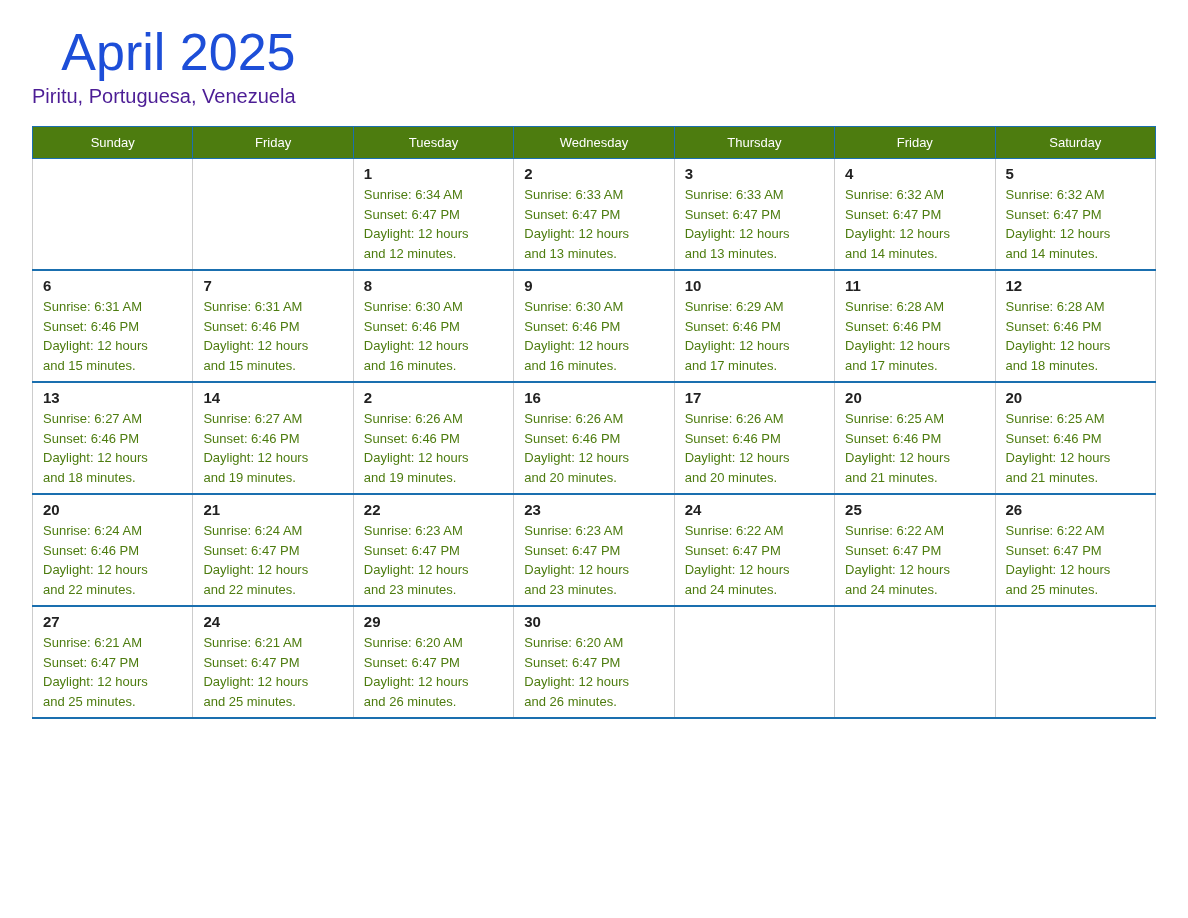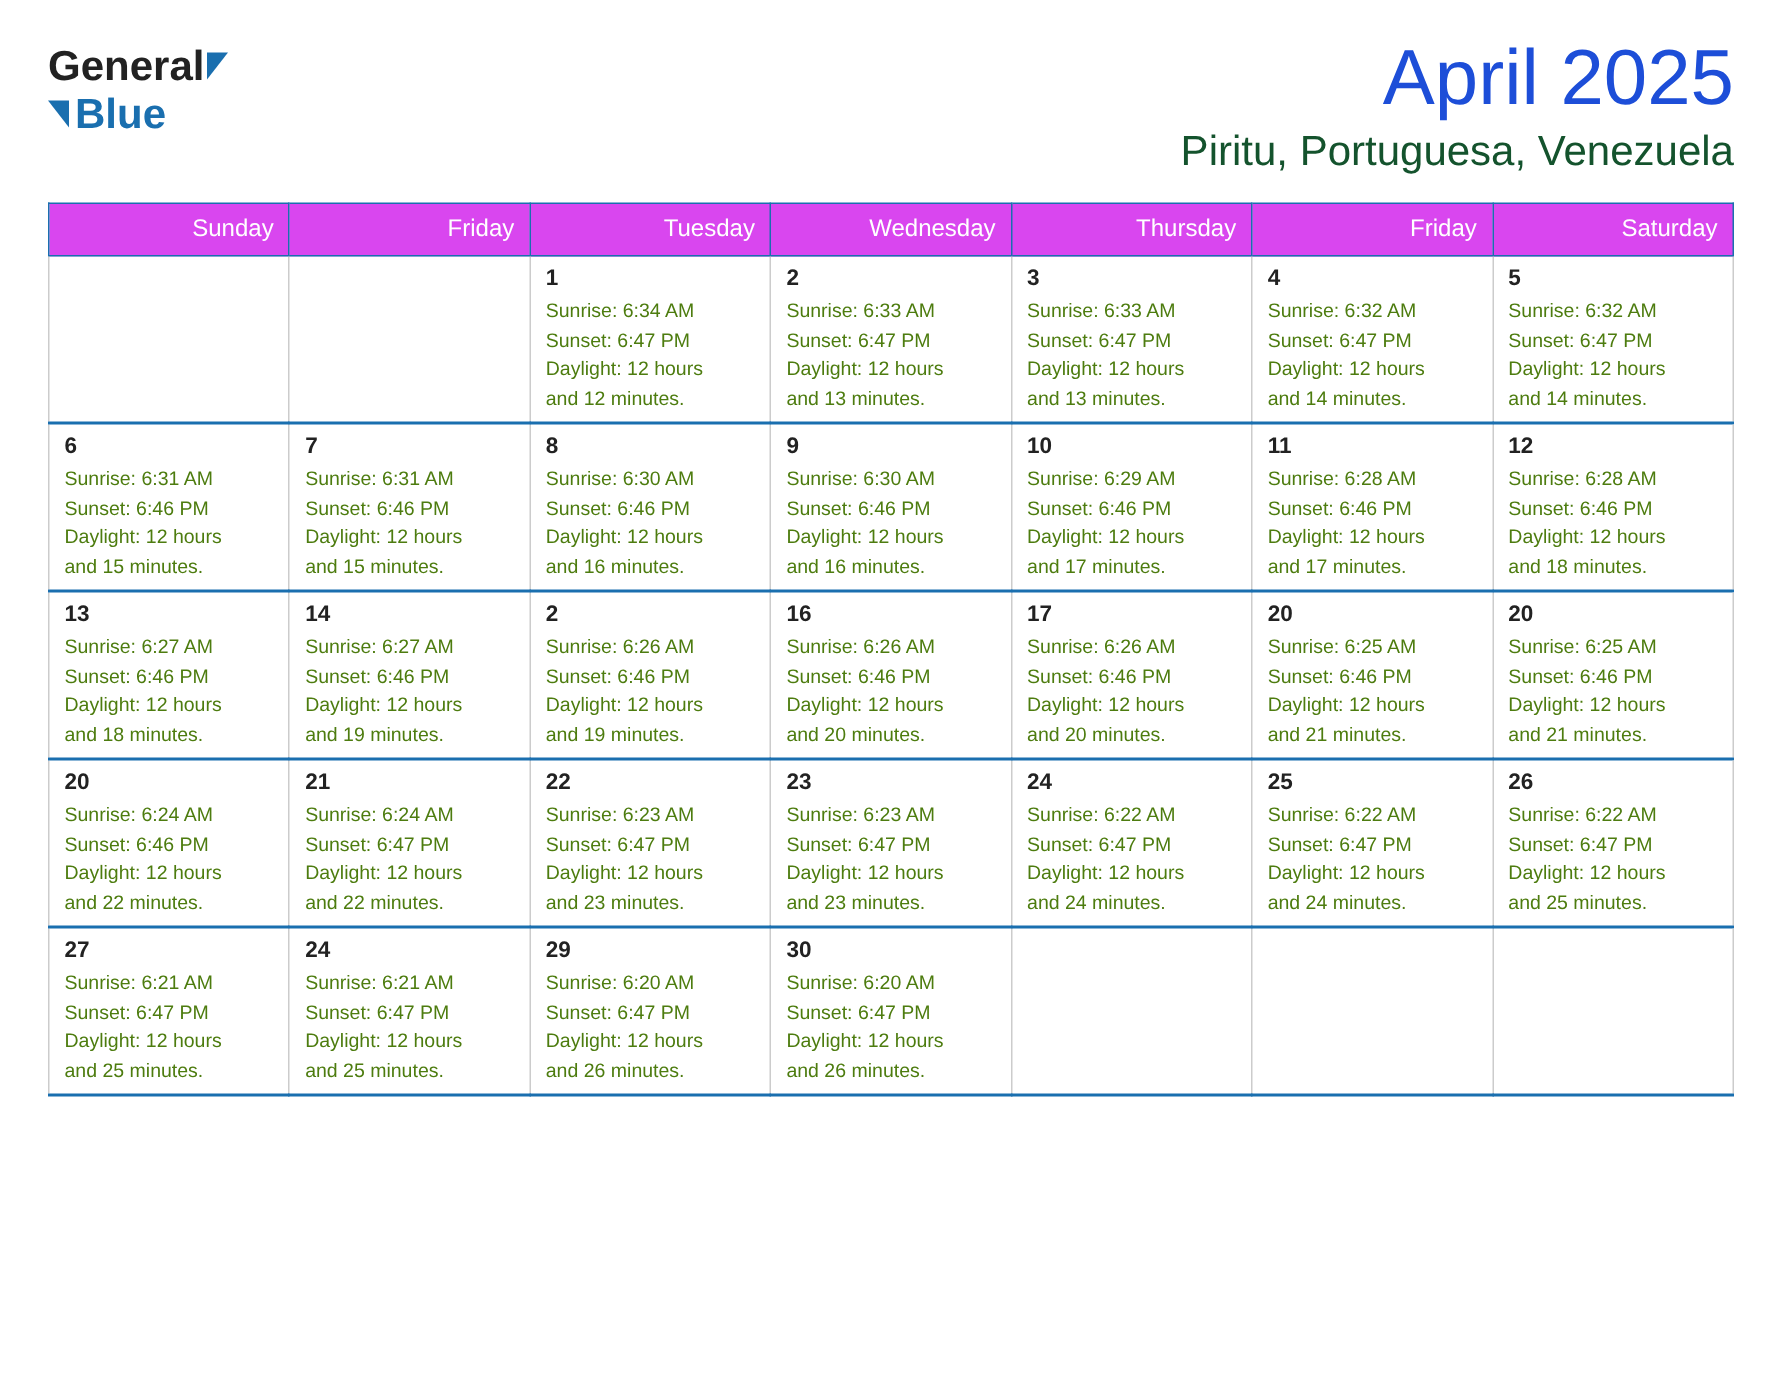--- a/index.html
+++ b/index.html
@@ -23,37 +23,37 @@
       align-items: flex-start;
     }
     .title-block { text-align: right; }
     .page-title {
       font-size: 52px;
       font-weight: normal;
       color: #1d4ed8;
       line-height: 1.1;
     }
     .subtitle {
-      font-size: 28px;
-      color: #14532d;
+      font-size: 20px;
+      color: #4c1d95;
       margin-top: 4px;
       text-align: right;
     }
     table {
       width: 100%;
       border-collapse: collapse;
       table-layout: fixed;
     }
     thead tr th {
-      background-color: #d946ef;
+      background-color: #4d7c0f;
       color: #fff;
-      font-size: 16px;
+      font-size: 13px;
       font-weight: normal;
       padding: 8px 10px;
-      text-align: right;
+      text-align: center;
       border: 1px solid #1a6faf;
     }
     tbody tr td {
       border: 1px solid #ccc;
       vertical-align: top;
       padding: 6px 10px;
       font-size: 13.5px;
       color: #222;
       min-height: 80px;
       height: 110px;
@@ -72,30 +72,20 @@
       font-size: 13px;
       color: #4d7c0f;
       line-height: 1.5;
     }
     .empty-cell { background: #fff; }
   </style>
 </head>
 <body>
 
 <div class="header">
-  <div class="logo">
-    <div style="display:flex;align-items:center;font-size:28px;font-weight:bold;color:#222;">
-      <span>General</span>
-      <span style="display:inline-block;width:0;height:0;border-left:0px solid transparent;border-right:14px solid transparent;border-top:18px solid #1a6faf;margin: 0 2px;"></span>
-    </div>
-    <div style="display:flex;align-items:center;font-size:28px;font-weight:bold;">
-      <span style="display:inline-block;width:0;height:0;border-left:14px solid transparent;border-right:0px solid transparent;border-top:18px solid #1a6faf;margin-right:4px;"></span>
-      <span style="color:#1a6faf;">Blue</span>
-    </div>
-  </div>
   <div class="title-block">
     <div class="page-title">April 2025</div>
     <div class="subtitle">Piritu, Portuguesa, Venezuela</div>
   </div>
 </div>
 
 <table>
   <thead>
     <tr>
     <th>Sunday</th>

